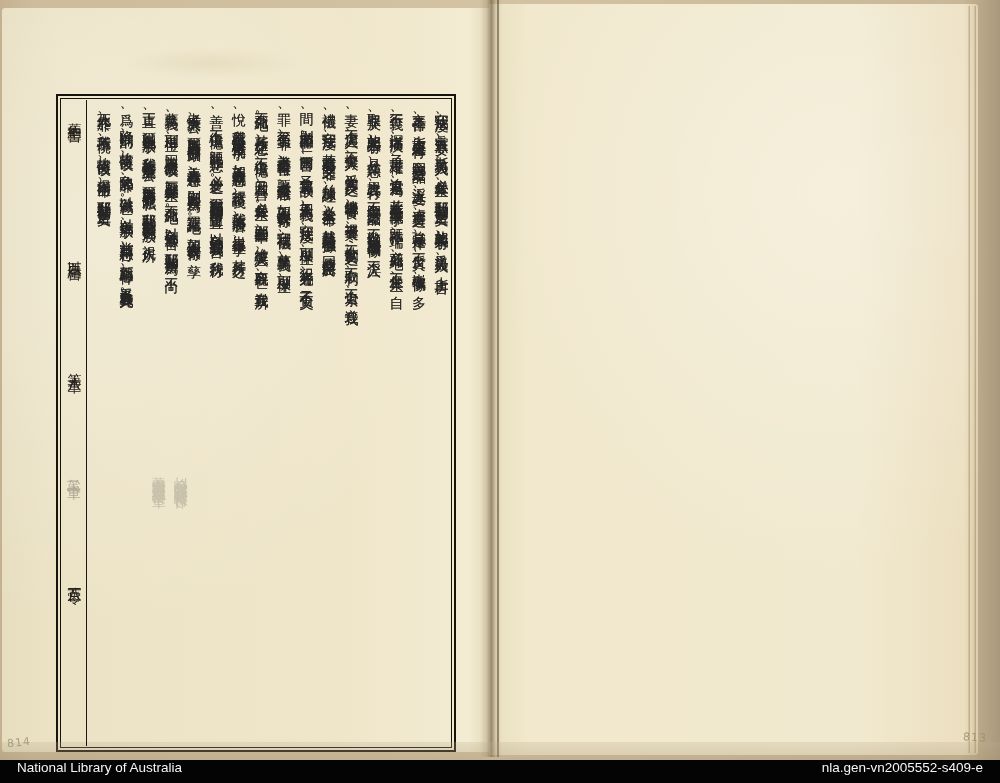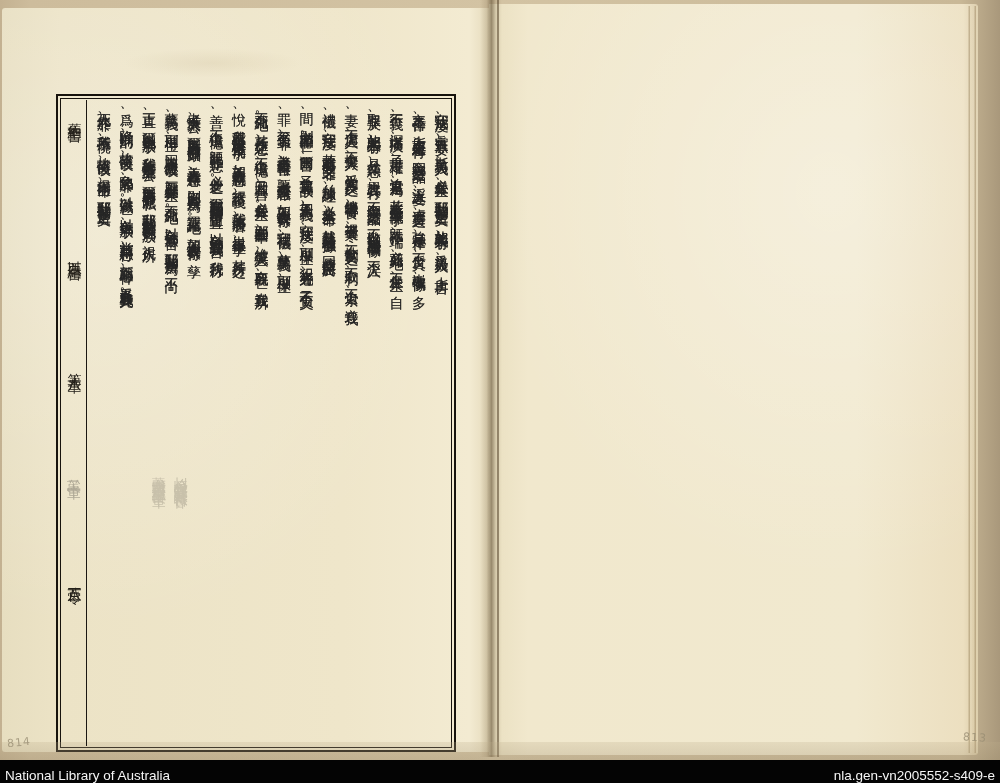--- a/index.html
+++ b/index.html
@@ -66,23 +66,23 @@
   
   .ghost-layer{
     position:absolute;z-index:1;writing-mode:vertical-rl;text-orientation:upright;
     color:#8c8676;opacity:.38;transform:scaleX(-1);filter:blur(.5px);
   }
   .ghost-layer .col{font-size:14px;width:22px;text-shadow:none;}
   .ghost-left{right:258px;top:370px;height:350px;}
   
   .footer{
     position:absolute;left:0;top:760px;width:1000px;height:23px;background:#040404;
-    display:flex;align-items:flex-end;justify-content:space-between;
+    display:flex;align-items:flex-start;justify-content:space-between;
     font-family:"Liberation Sans","DejaVu Sans",sans-serif;
-    color:#f5f5f5;font-size:13.5px;padding:0 5px;box-sizing:border-box;
+    color:#f5f5f5;font-size:13.5px;padding:0 17px;box-sizing:border-box;
   }
   
   .pencil{
     position:absolute;font-family:"DejaVu Sans",sans-serif;font-size:11px;color:#998e74;
     letter-spacing:1px;opacity:.8;
   }
   .pencil-l{left:7px;top:736px;transform:rotate(-6deg);}
   .pencil-r{left:963px;top:731px;transform:rotate(4deg);}
   
   .stain{position:absolute;border-radius:50%;pointer-events:none;}

